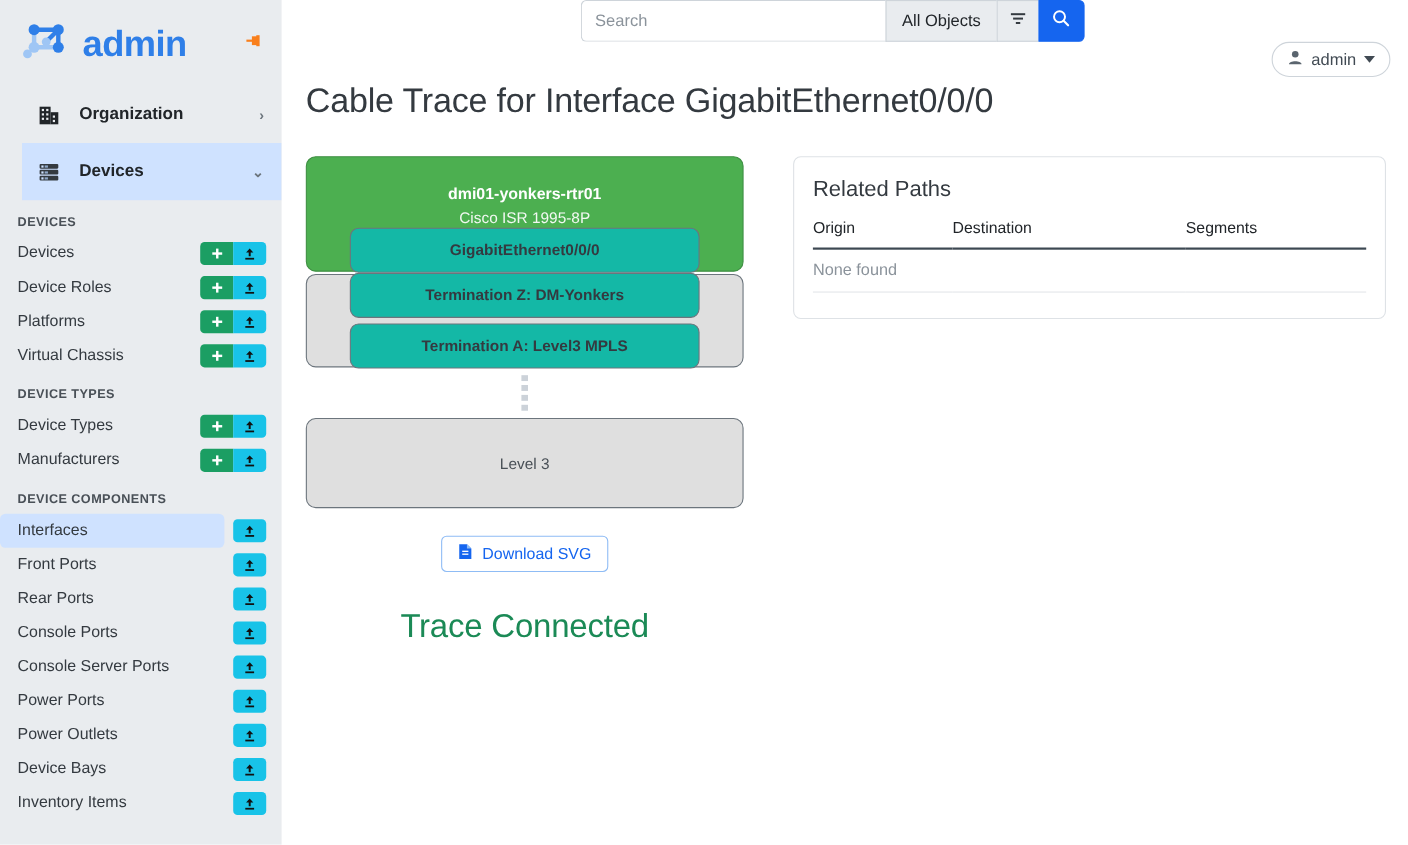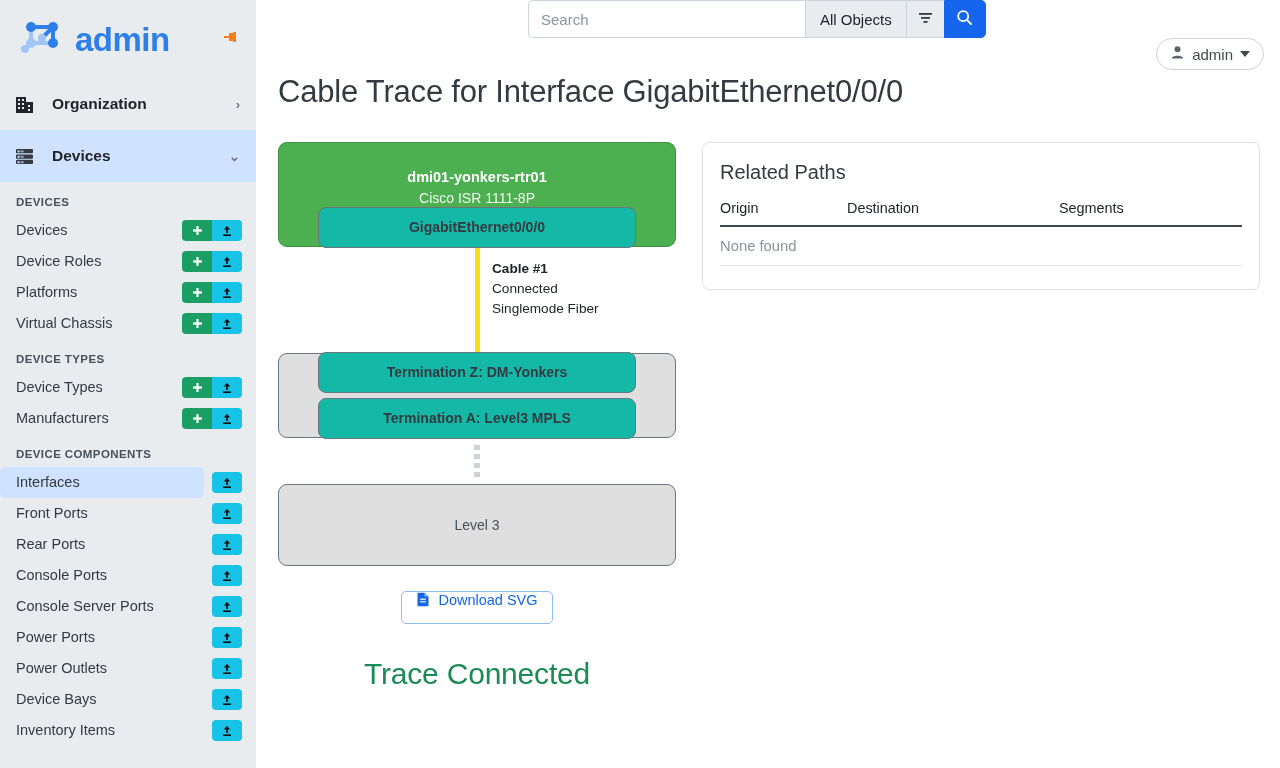--- a/index.html
+++ b/index.html
@@ -28,21 +28,21 @@
   .brand-word {
     font-size: 33px; font-weight: 700; color: #2f7fe8;
     letter-spacing: -0.5px; line-height: 1;
   }
   .pin-icon { margin-left: auto; }
 
   .nav-group {
     display: flex; align-items: center;
     height: 52px; padding: 0 16px 0 14px;
     cursor: pointer;
-    font-size: 15.5px; font-weight: 700; color: #212529;
+    font-size: 15.5px; font-weight: 700; color: #212529; margin-left: 20px;
   }
   .nav-group .gicon { width: 30px; flex: 0 0 30px; display:flex; align-items:center; }
   .nav-group .glabel { margin-left: 8px; }
   .nav-group .chev { margin-left: auto; color: #6c757d; font-size: 13px; }
   .nav-group.active { background: #cfe2ff; }
 
   .sec-header {
     font-size: 11.5px; font-weight: 700; color: #495057;
     letter-spacing: 0.4px;
     padding: 14px 0 7px 16px;
@@ -224,21 +224,21 @@
     border-radius: 9px;
     height: 82px;
     padding-top: 30px;
     text-align: center;
   }
   .node-provider .p1 { font-size: 14.5px; font-weight: 700; color: #343a40; line-height: 21px; }
   .node-provider .p2 { font-size: 14px; color: #495057; line-height: 20px; }
 
   .dl-wrap { text-align: center; padding-top: 25px; }
   .dl-btn {
-    display: inline-flex; align-items: flex-start; gap: 8px;
+    display: inline-flex; align-items: center; gap: 8px;
     height: 33px; padding: 0 14px;
     border: 1px solid #8fbcf5; border-radius: 5px;
     background: #fff; color: #1565ef;
     font-size: 14.5px; cursor: pointer;
     font-family: "Liberation Sans", sans-serif;
   }
   .trace-status {
     text-align: center;
     font-size: 30px; color: #1b8a56;
     padding-top: 33px;
@@ -247,20 +247,21 @@
 
   
   .card {
     flex: 1;
     background: #fff;
     border: 1px solid #dee2e6;
     border-radius: 7px;
     padding: 18px 17px 37px 17px;
     align-self: flex-start;
     height: 148px;
+    margin-left: 19px;
   }
   .card-title { font-size: 20px; color: #343a40; font-weight: 400; padding-bottom: 16px; }
   table { width: 100%; border-collapse: collapse; }
   th {
     text-align: left;
     font-size: 14.4px; font-weight: 400; color: #212529;
     padding: 0 0 9px 0;
     border-bottom: 2px solid #3d4852;
   }
   th.c-origin { width: 127px; }
@@ -619,36 +620,28 @@
   </div>
 
   <div class="page-title">Cable Trace for Interface GigabitEthernet0/0/0</div>
 
   <div class="content">
 
     <div class="trace-col">
 
       <div class="node node-device">
         <div class="n1">dmi01-yonkers-rtr01</div>
-        <div class="n2">Cisco ISR 1111-8P</div>
+        <div class="n2">Cisco ISR 1995-8P</div>
         <div class="n3">DM-Yonkers / Comms closet</div>
       </div>
 
       <div class="term-box">
         <span>GigabitEthernet0/0/0</span>
       </div>
 
-      <div class="cable-zone">
-        <div class="cable-line"></div>
-        <div class="cable-labels">
-          <div class="cl1">Cable #1</div>
-          <div class="cl2">Connected</div>
-          <div class="cl3">Singlemode Fiber</div>
-        </div>
-      </div>
 
       <div class="circuit-block">
         <div class="term-box term-top">
           <span>Termination Z: DM-Yonkers</span>
         </div>
         <div class="circuit-body">
           <div class="c1">Circuit DEOW4921</div>
           <div class="c2">Level 3</div>
         </div>
         <div class="term-box term-bot">

